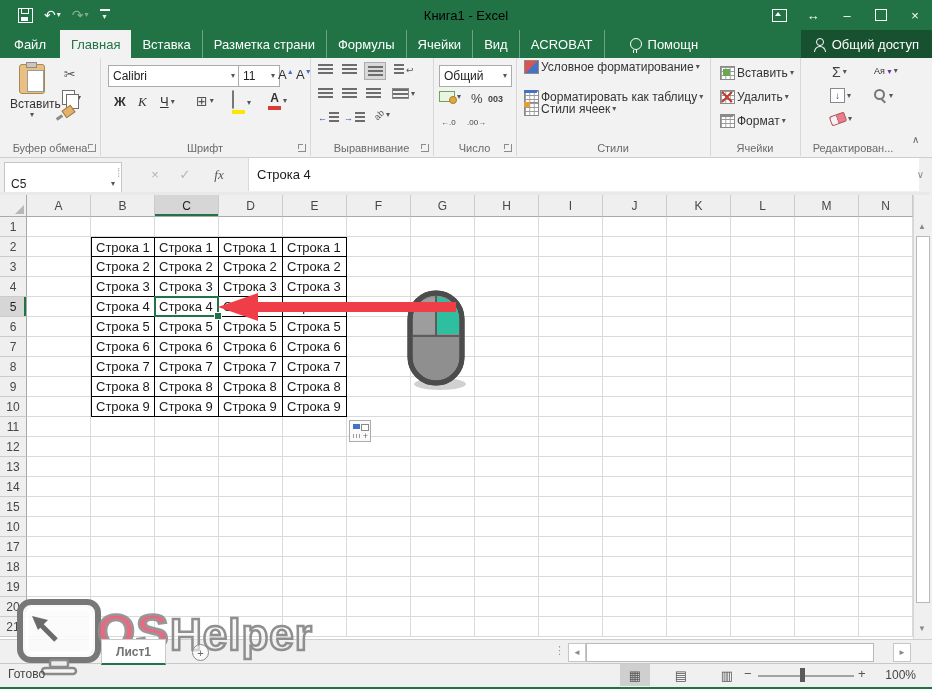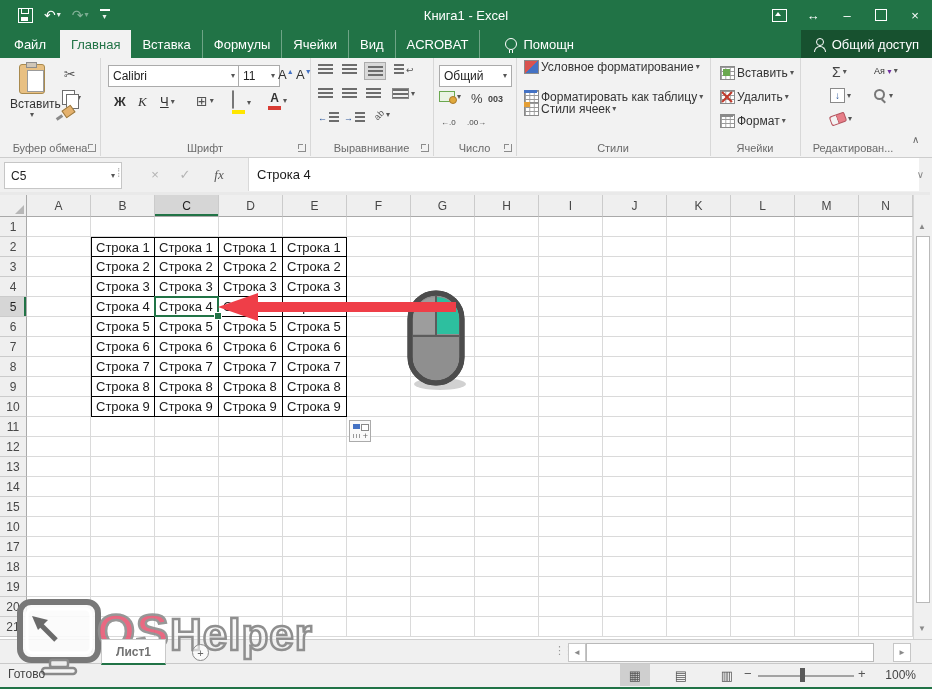--- a/index.html
+++ b/index.html
@@ -11,21 +11,21 @@
   .titlebar{position:absolute;left:0;top:0;width:932px;height:30px;background:#217346;color:#fff;display:flex;align-items:center}
   .qat{display:flex;align-items:center;gap:11px;padding-left:18px;z-index:2}
   .saveic{width:13px;height:13px;border:1.5px solid #fff;position:relative}
   .saveic::before{content:"";position:absolute;left:2px;top:0;width:6px;height:4px;border:1.5px solid #fff;border-top:none}
   .saveic::after{content:"";position:absolute;left:2px;bottom:1px;width:7px;height:4px;background:#fff}
   .qbtn{font-size:14px;line-height:1;display:flex;align-items:center;gap:1px}
   .qcaret{font-size:8px;opacity:.9}
   .dim{opacity:.45}
   .cust{display:flex;flex-direction:column;align-items:center;gap:1px}
   .cust .bar{width:10px;height:0;border-top:2px solid #fff}
-  .wtitle{position:absolute;left:0;right:0;top:0;height:30px;display:flex;align-items:center;justify-content:center;font-size:13px;color:#ffffff;z-index:1}
+  .wtitle{position:absolute;left:0;right:0;top:0;height:30px;display:flex;align-items:center;justify-content:center;font-size:13px;color:#000000;z-index:1}
   .winctl{margin-left:auto;display:flex;align-items:center;z-index:2}
   .winbtn{width:34px;height:30px;display:flex;align-items:center;justify-content:center;font-size:13px;color:#fff}
   .ribdisp{width:13px;height:11px;border:1.5px solid #fff;position:relative}
   .ribdisp::after{content:"";position:absolute;left:2px;top:2px;border-left:3px solid transparent;border-right:3px solid transparent;border-bottom:4px solid #fff}
   .maxbox{width:10px;height:10px;border:1.5px solid #fff}
 
   
   .tabbar{position:absolute;left:0;top:30px;width:932px;height:28px;background:#217346;display:flex;align-items:stretch;color:#fff;font-size:13px}
   .tab{display:flex;align-items:center;gap:6px;padding:0 11px;white-space:nowrap}
   .tab.filetab{padding:0 14px}
@@ -81,21 +81,21 @@
   .magic::after{content:"";position:absolute;right:1px;bottom:0;width:5px;height:2px;background:#777;transform:rotate(45deg)}
   .eraseic{width:14px;height:8px;background:#e77e88;border:1px solid #b2555f;border-radius:2px;transform:rotate(-20deg)}
   .eraseic::after{content:"";display:block;width:6px;height:8px;background:#f3f3f3;border-right:1px solid #b2555f;border-radius:2px 0 0 2px}
   .sortic{display:flex;align-items:center;gap:1px;font-size:9px;color:#333}
   .sortic .fun{color:#7030a0;font-size:7px}
   .tinytxt{font-size:8px;color:#444;white-space:nowrap}
   .chev{position:absolute;font-size:10px;color:#666}
 
   
   .fbar{position:absolute;left:0;top:158px;width:932px;height:34px;background:#f0f0f0;border-bottom:1px solid #d0d0d0}
-  .namebox{position:absolute;left:4px;top:4px;width:104px;height:25px;background:#fff;border:1px solid #c6c6c6;display:flex;align-items:center;justify-content:space-between;padding:0 6px;font-size:12px;color:#222}
+  .namebox{position:absolute;left:4px;top:4px;width:104px;height:25px;background:#fff;border:1px solid #c6c6c6;display:flex;align-items:center;justify-content:space-between;padding:8px 6px;font-size:12px;color:#222}
   .fsep{position:absolute;left:117px;top:8px;color:#b5b5b5;font-size:12px}
   .fbtn{position:absolute;top:4px;width:26px;height:25px;display:flex;align-items:center;justify-content:center;font-size:13px}
   .ffield{position:absolute;left:248px;top:0;width:662px;height:33px;background:#fff;border-left:1px solid #d9d9d9;display:flex;align-items:center;padding-left:8px;font-size:13px;color:#1a1a1a}
   .fexp{position:absolute;left:911px;top:4px;width:19px;height:25px;display:flex;align-items:center;justify-content:center;color:#888;font-size:10px}
   .gap1{position:absolute;left:0;top:192px;width:932px;height:3px;background:#e9e9e9}
 
   
   #grid{position:absolute;left:0;top:195px;width:913px;height:444px;background:#fff;display:grid;
         grid-template-columns:27px repeat(13,64px) 54px;grid-template-rows:22px repeat(21,20px)}
   #grid>div{box-sizing:border-box}
@@ -190,20 +190,23 @@
       <div class="tab filetab">
         <span>Файл</span>
       </div>
       <div class="tab active">
         <span>Главная</span>
       </div>
       <div class="tab sep">
         <span>Вставка</span>
       </div>
       <div class="tab sep">
+        <span>Разметка страни</span>
+      </div>
+      <div class="tab sep">
         <span>Формулы</span>
       </div>
       <div class="tab sep">
         <span>Ячейки</span>
       </div>
       <div class="tab sep">
         <span>Вид</span>
       </div>
       <div class="tab sep">
         <span>ACROBAT</span>

